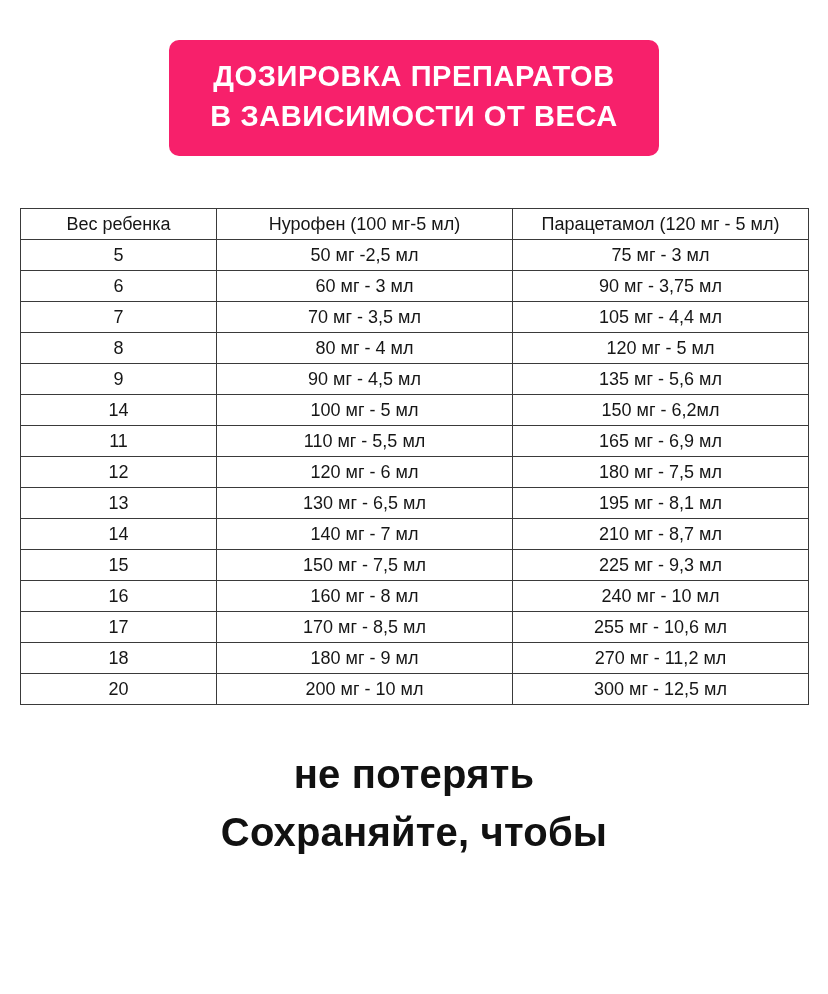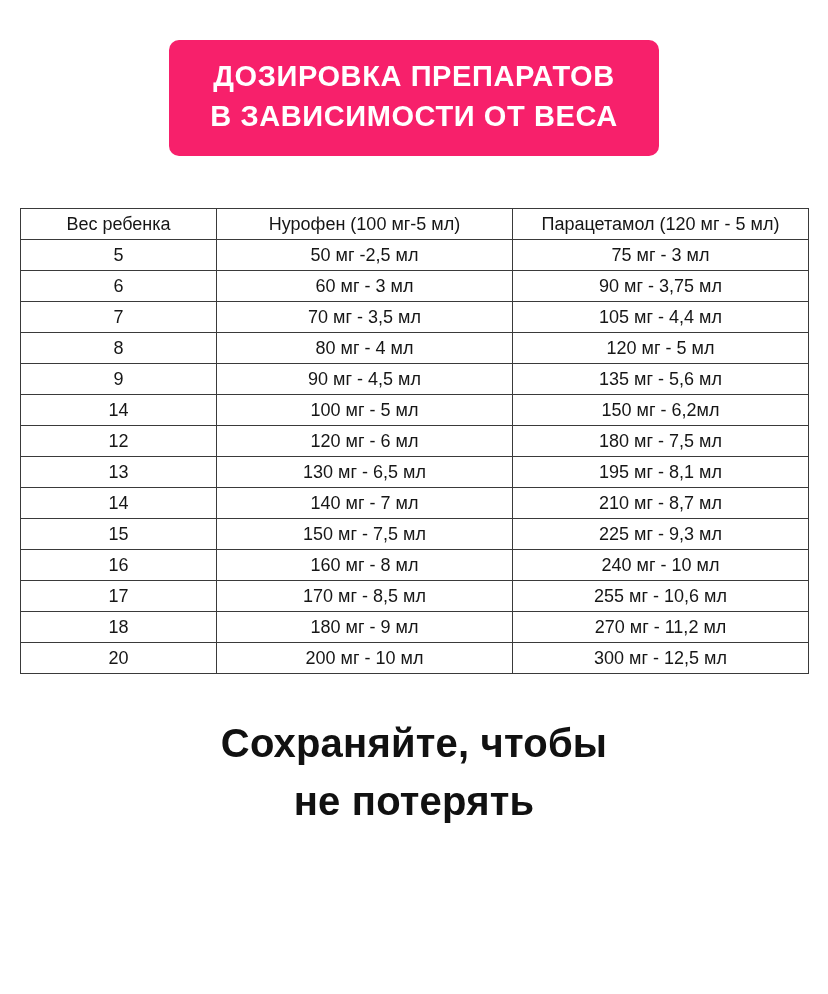--- a/index.html
+++ b/index.html
@@ -146,20 +146,25 @@
           <td>9</td>
           <td>90 мг - 4,5 мл</td>
           <td>135 мг - 5,6 мл</td>
         </tr>
         <tr>
           <td>14</td>
           <td>100 мг - 5 мл</td>
           <td>150 мг - 6,2мл</td>
         </tr>
         <tr>
+          <td>11</td>
+          <td>110 мг - 5,5 мл</td>
+          <td>165 мг - 6,9 мл</td>
+        </tr>
+        <tr>
           <td>12</td>
           <td>120 мг - 6 мл</td>
           <td>180 мг - 7,5 мл</td>
         </tr>
         <tr>
           <td>13</td>
           <td>130 мг - 6,5 мл</td>
           <td>195 мг - 8,1 мл</td>
         </tr>
         <tr>
@@ -190,17 +195,17 @@
         <tr>
           <td>20</td>
           <td>200 мг - 10 мл</td>
           <td>300 мг - 12,5 мл</td>
         </tr>
       </tbody>
     </table>
   </div>
 
   <div class="footer">
+    <div class="footer-line">не потерять</div>
     <div class="footer-line">Сохраняйте, чтобы</div>
-    <div class="footer-line">не потерять</div>
   </div>
 
 </div>
 
 </body></html>

